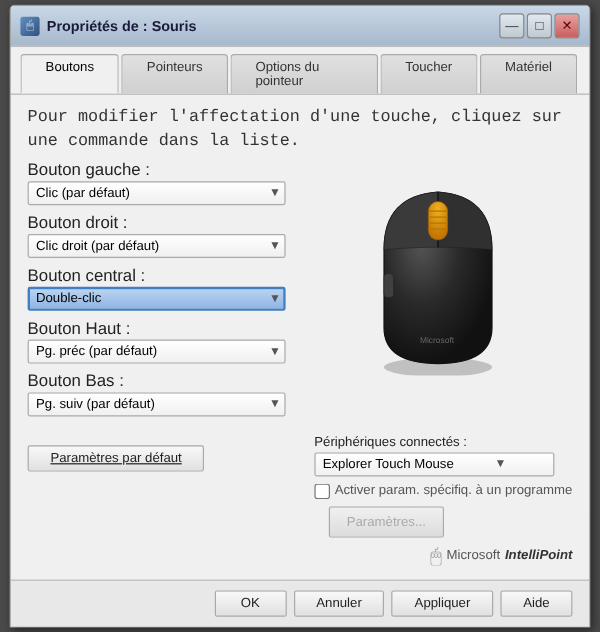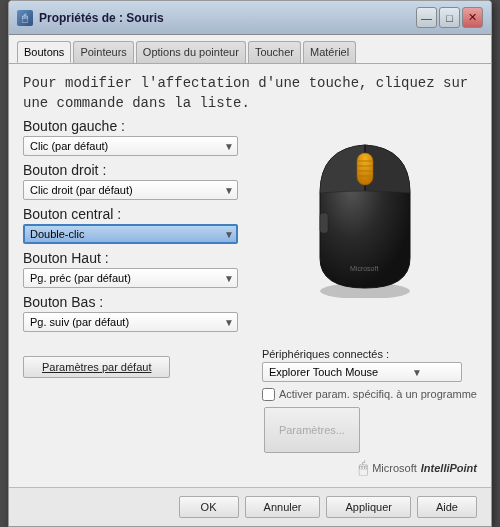--- a/index.html
+++ b/index.html
@@ -73,21 +73,21 @@
       color: #600;
     }
     .tabs-bar {
       background: #f0f0f0;
       padding: 6px 8px 0 8px;
       display: flex;
       gap: 0;
       border-bottom: 1px solid #aaa;
     }
     .tab {
-      padding: 4px 6px;
+      padding: 4px 20px;
       font-size: 11px;
       cursor: pointer;
       border: 1px solid #aaa;
       border-bottom: none;
       border-radius: 3px 3px 0 0;
       background: linear-gradient(to bottom, #e0e0e0, #d0d0d0);
       color: #333;
       margin-right: 2px;
       position: relative;
     }
@@ -201,22 +201,22 @@
     .checkbox-row input[type="checkbox"] {
       width: 13px;
       height: 13px;
     }
     .checkbox-label {
       font-size: 11px;
       color: #555;
     }
     .params-btn {
       margin-top: 6px;
-      margin-left: 2px;
-      padding: 16px 14px;
+      margin-left: 12px;
+      padding: 6px 14px;
       font-size: 11px;
       background: linear-gradient(to bottom, #f0f0f0, #dcdcdc);
       border: 1px solid #aaa;
       border-radius: 2px;
       cursor: pointer;
       color: #888;
     }
     .params-btn:disabled {
       color: #aaa;
     }

